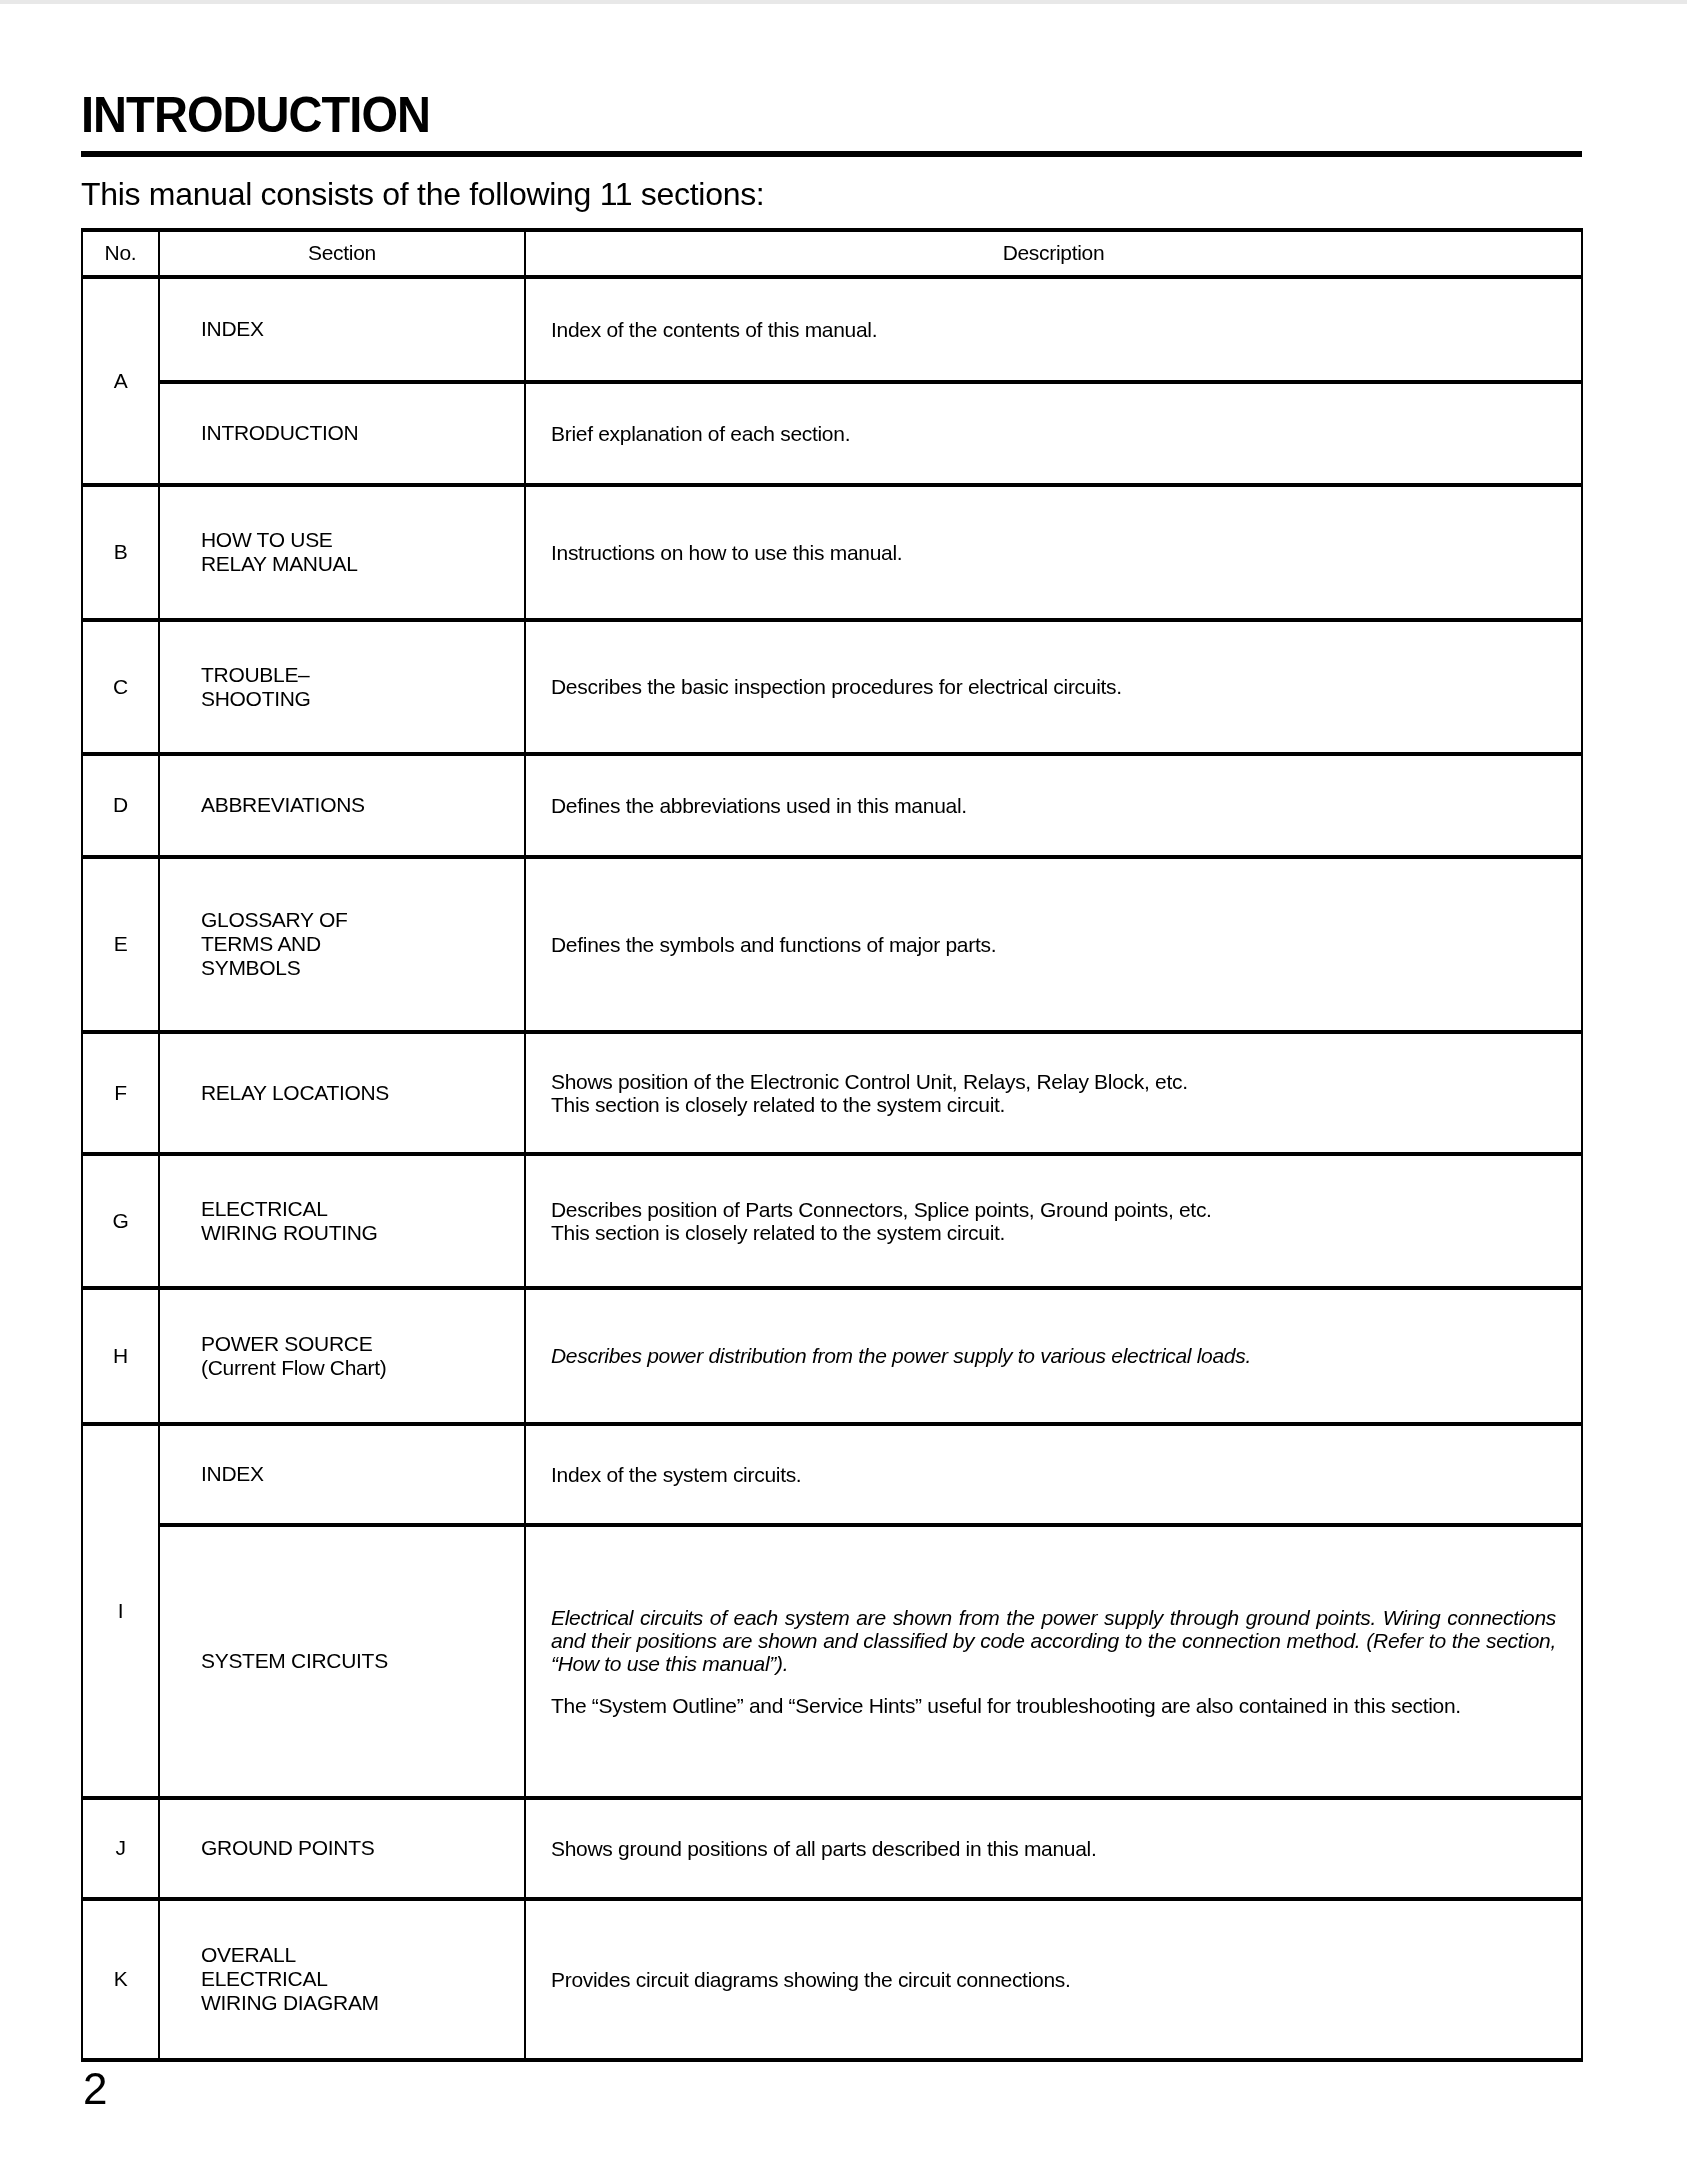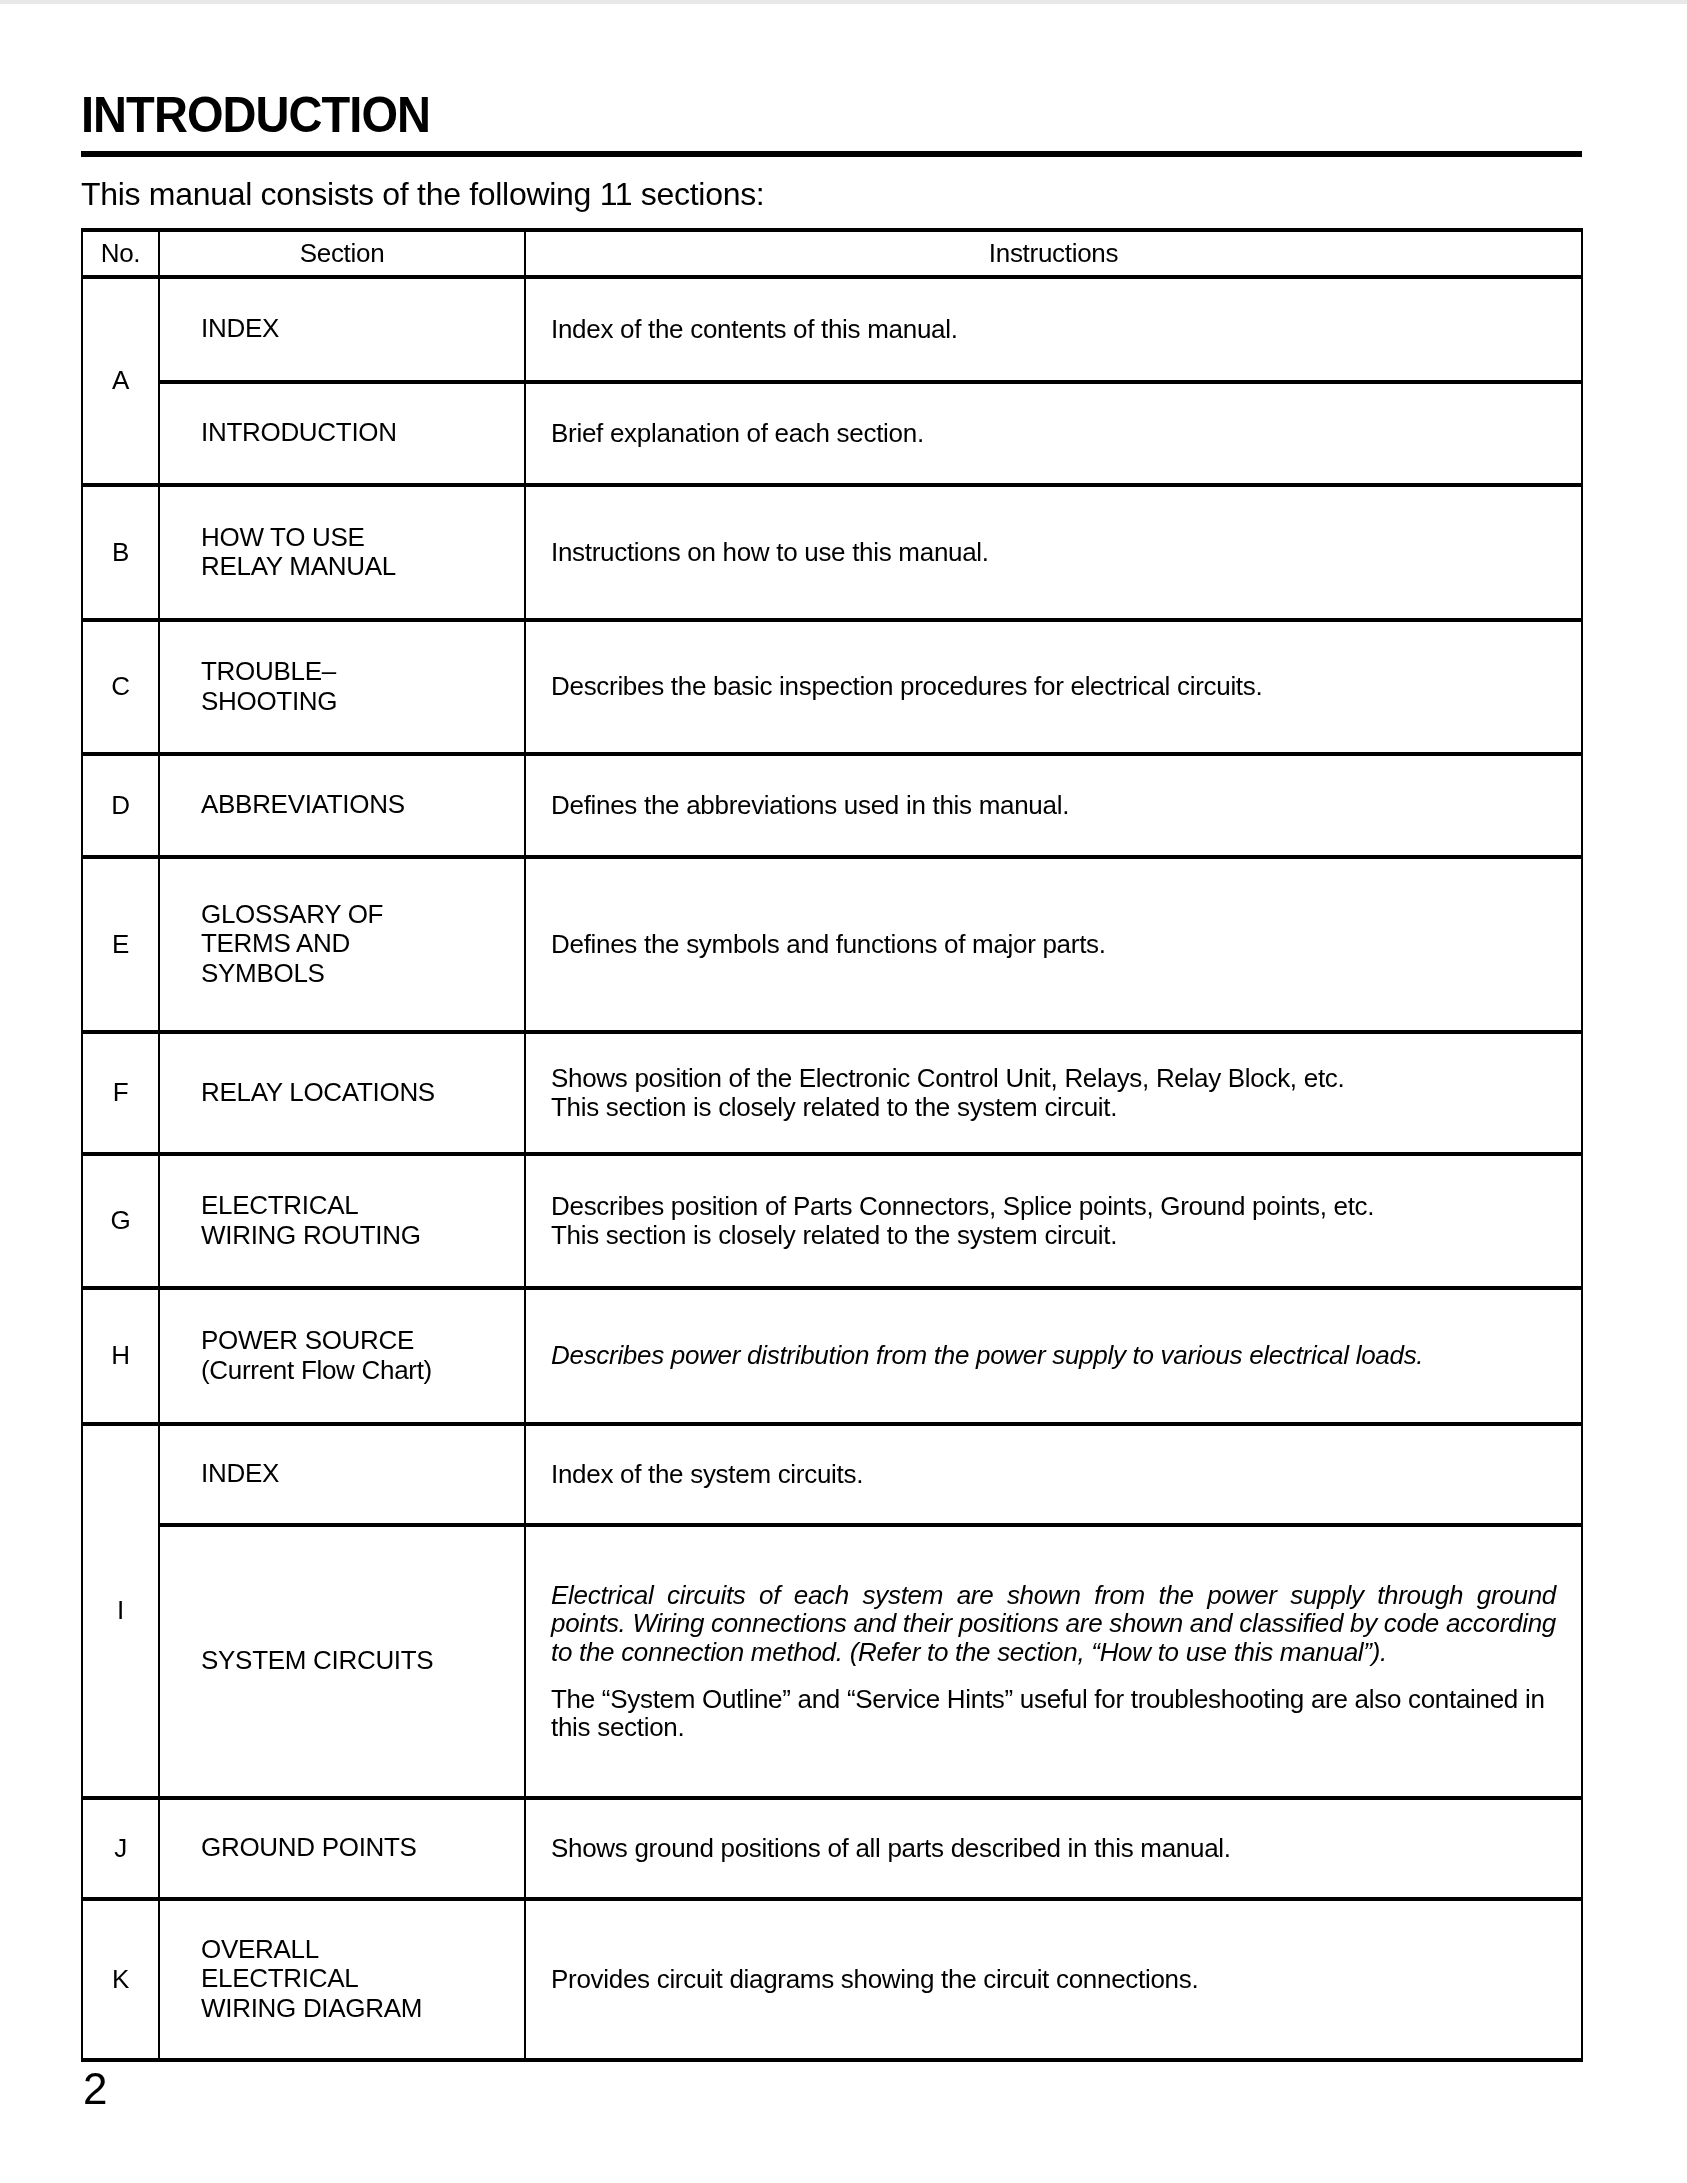--- a/index.html
+++ b/index.html
@@ -35,21 +35,21 @@
   .intro {
     font-size: 32px;
     margin-top: 20px;
     line-height: 1.1;
   }
   table.sections {
     margin-top: 16px;
     border-collapse: collapse;
     table-layout: fixed;
     width: 1501px;
-    font-size: 26px;
+    font-size: 21px;
     letter-spacing: -0.3px;
   }
   table.sections, table.sections th, table.sections td {
     border: 2px solid #000;
   }
   table.sections { border-top-width: 4px; border-bottom-width: 4.6px; }
   table.sections th { border-bottom-width: 4px; }
   table.sections td { border-top-width: 4px; border-bottom-width: 4px; }
   col.c-no   { width: 77px; }
   col.c-sec  { width: 366px; }
@@ -100,21 +100,21 @@
       <colgroup>
           <col class="c-no">
           <col class="c-sec">
           <col class="c-desc">
         </colgroup>
 
       <tbody>
           <tr>
         <th>No.</th>
         <th>Section</th>
-        <th>Instructions</th>
+        <th>Description</th>
       </tr>
 
       <tr style="height:105px">
         <td class="no" rowspan="2">A</td>
         <td class="sec">
               <div class="ln">INDEX</div>
             </td>
         <td class="desc">
               <p>Index of the contents of this manual.</p>
             </td>

